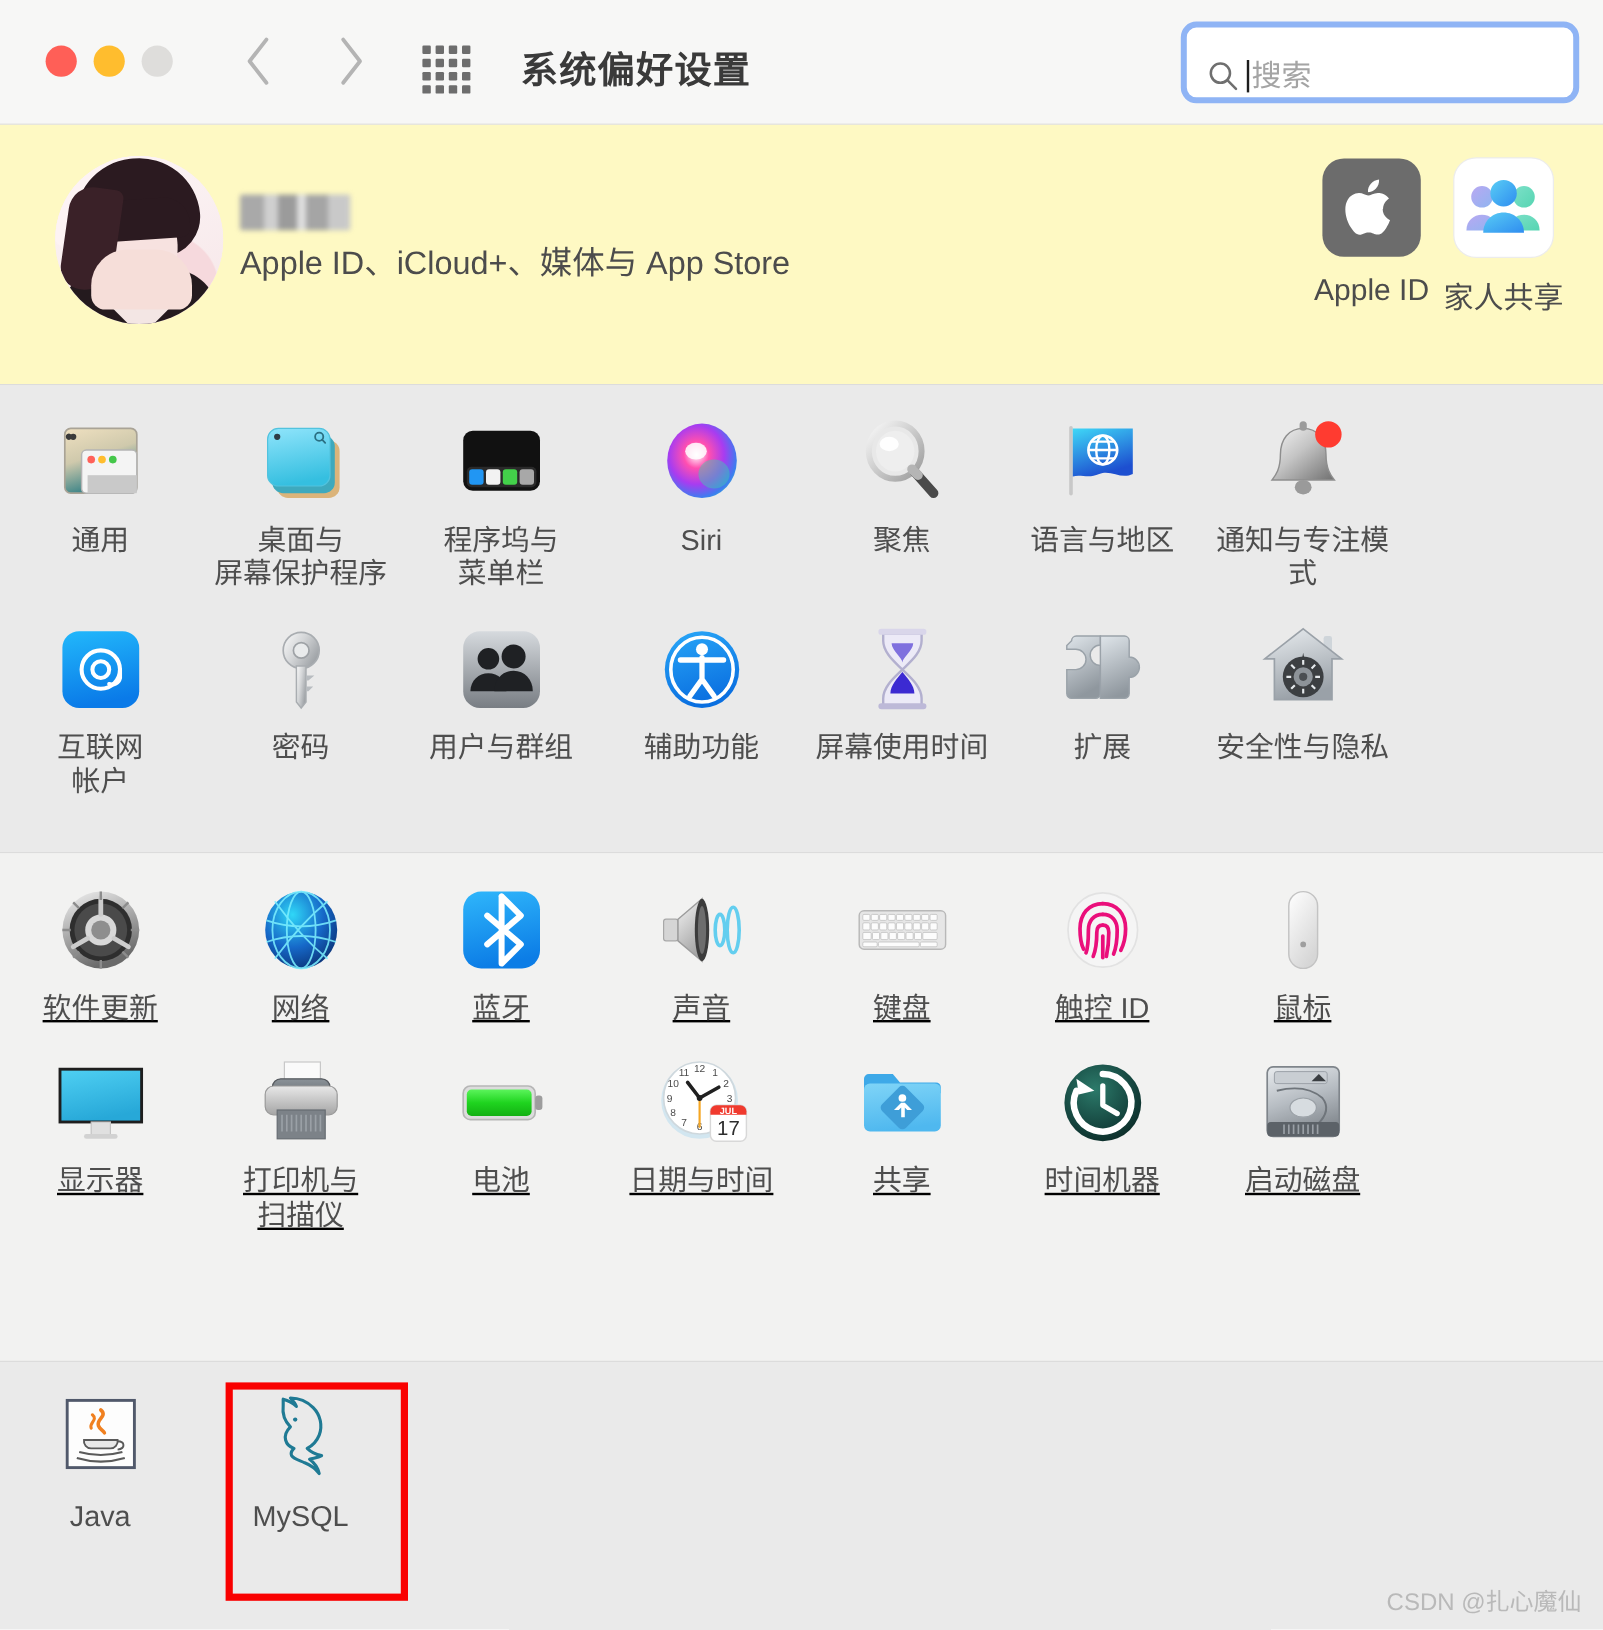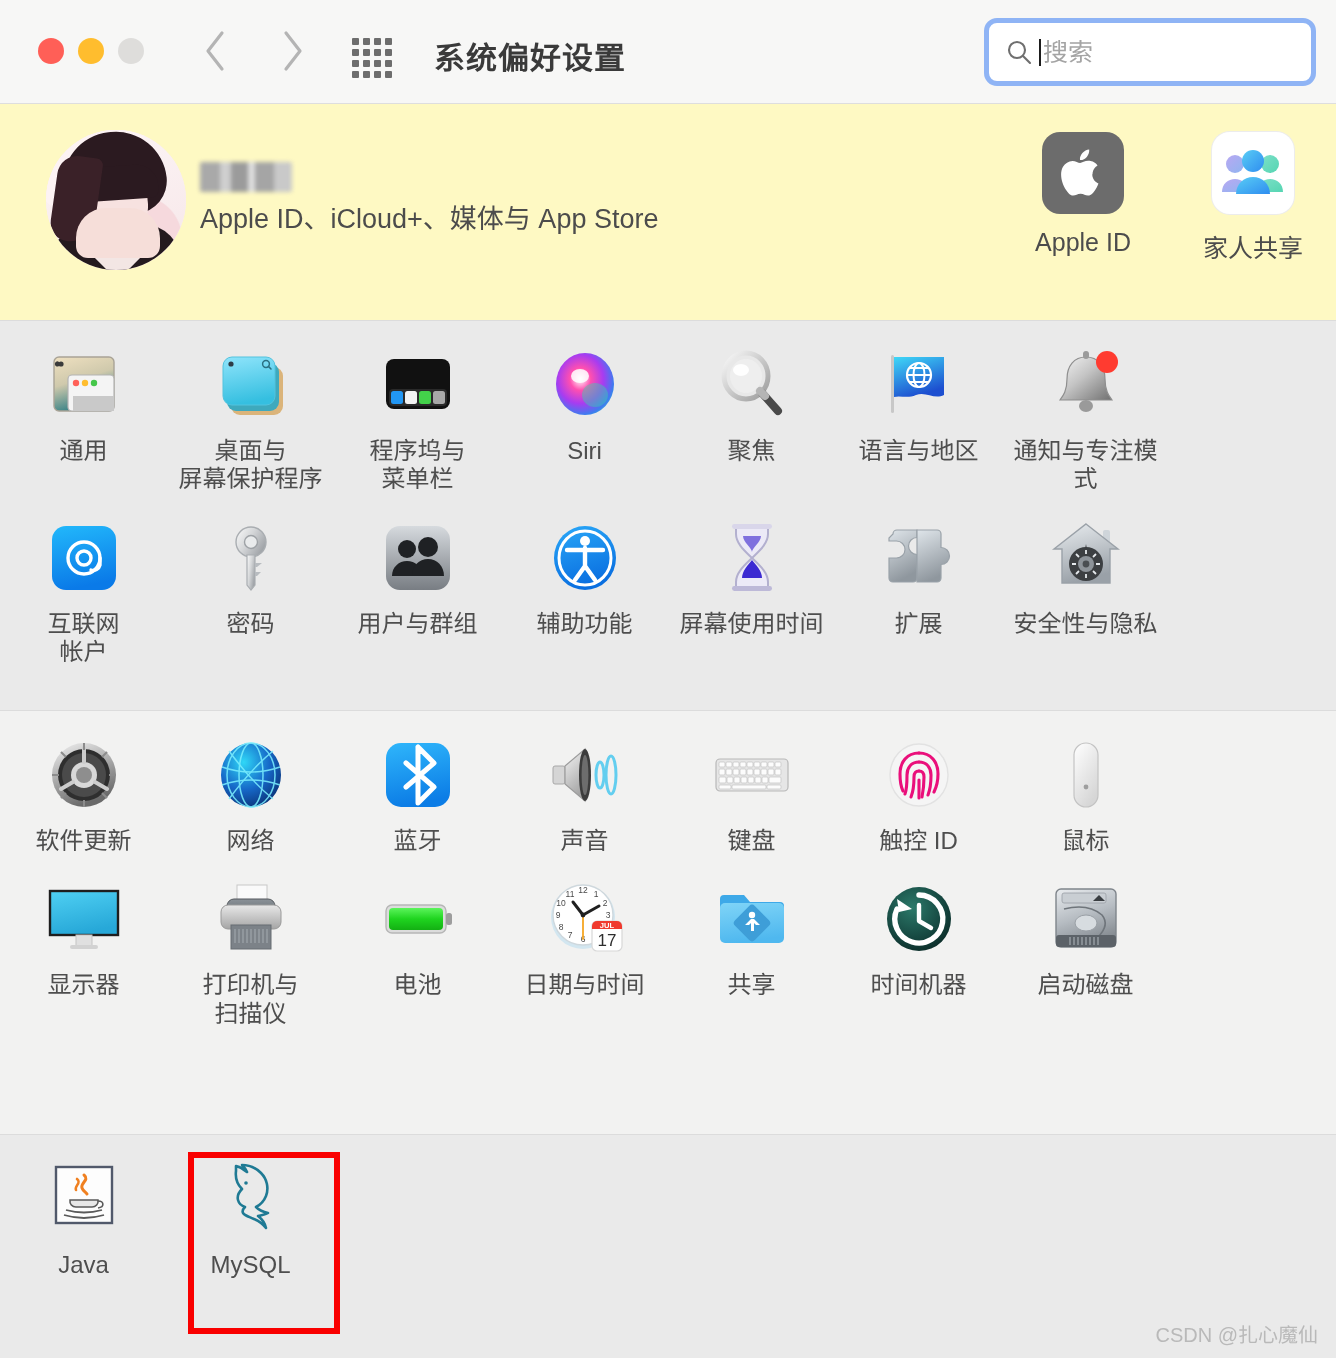--- a/index.html
+++ b/index.html
@@ -96,21 +96,21 @@
     position: absolute;
     right: 20px;
     top: 18px;
     width: 332px;
     height: 68px;
     border-radius: 13px;
     border: 5px solid #8fb4f5;
     box-sizing: border-box;
     background: #ffffff;
     display: flex;
-    align-items: center;
+    align-items: flex-end;
     padding: 4px 16px;
   }
   #search-icon-el {
     width: 28px;
     height: 28px;
     color: #6f6f6f;
     flex: 0 0 auto;
     margin-right: 6px;
     display: flex;
     align-items: center;
@@ -230,21 +230,20 @@
     color: #4c4c4c;
     white-space: nowrap;
     line-height: 1;
   }
 
   .band-shortcuts {
     position: absolute;
     right: 28px;
     top: 28px;
     display: flex;
-    gap: 60px;
   }
   .shortcut {
     width: 110px;
     text-align: center;
   }
   .shortcut .sc-icon {
     width: 82px;
     height: 82px;
     margin: 0 auto 14px;
     position: relative;
@@ -272,21 +271,21 @@
     justify-content: center;
   }
 
   
   .section {
     position: relative;
     box-sizing: border-box;
     border-bottom: 1px solid #dcdcdc;
   }
   .section.alt { background: #eaeaea; }
-  .section.base { background: #f2f2f1; }
+  .section.base { background: #f2f2f1; text-decoration: underline; }
 
   .grid-row {
     display: grid;
     grid-template-columns: repeat(8, 1fr);
   }
   .pref {
     padding-top: 22px;
     text-align: center;
     min-height: 0;
   }

